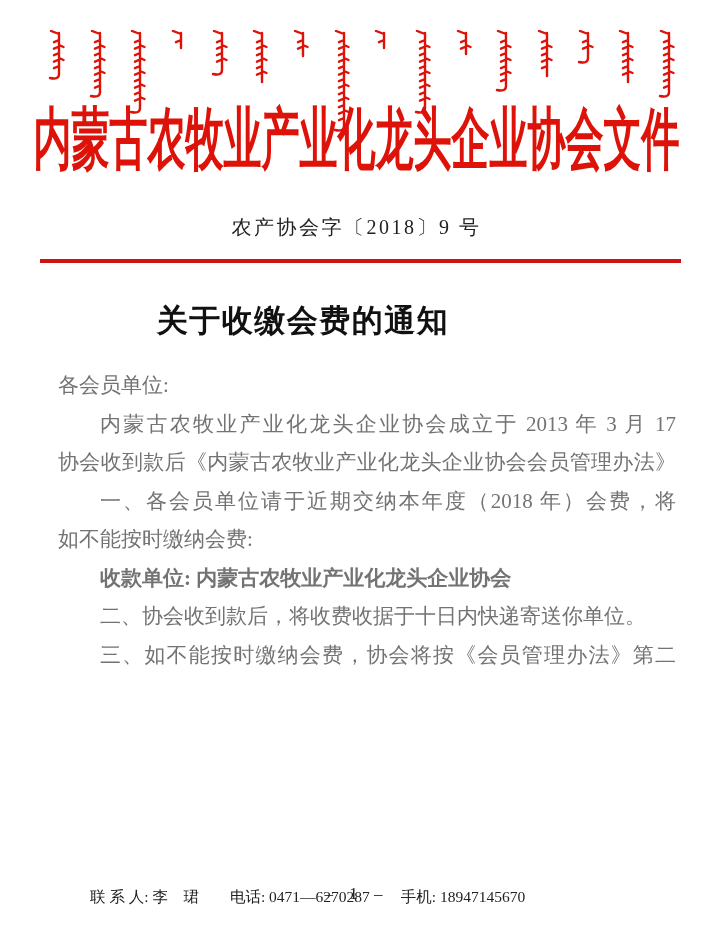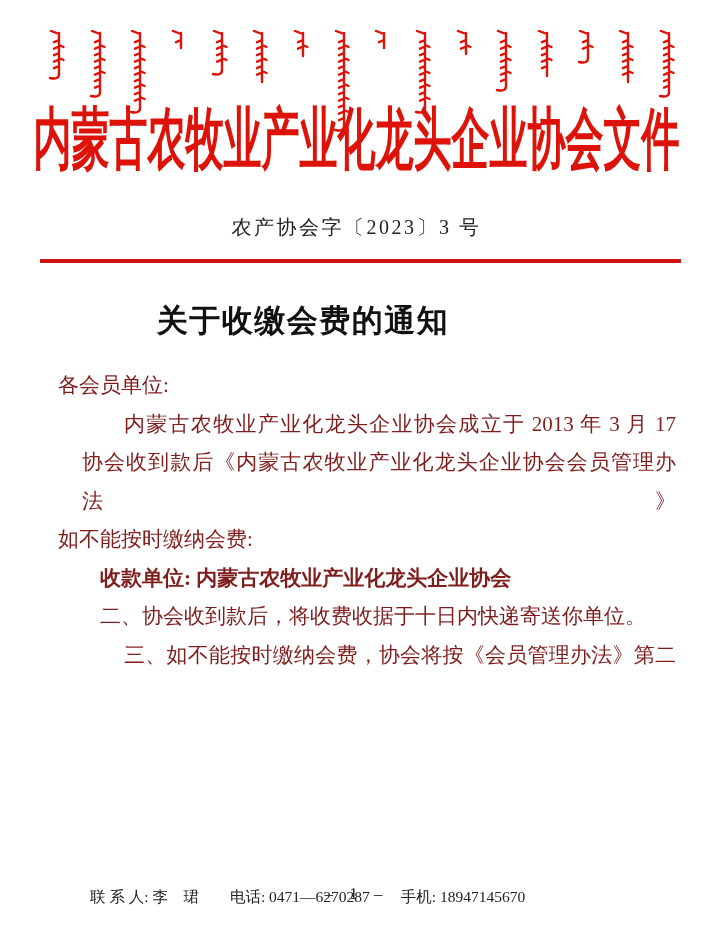--- a/index.html
+++ b/index.html
@@ -27,26 +27,26 @@
     position:absolute;top:259px;left:40px;width:641px;height:4px;
     background:#cf1212;
   }
   .notice-title{
     position:absolute;top:300px;left:0;width:606px;margin:0;
     text-align:center;font-size:31px;font-weight:bold;letter-spacing:1.5px;
     color:#111;
   }
   .body-text{
     position:absolute;top:366px;left:58px;width:618px;
-    font-size:21px;line-height:38.5px;color:#7f1d1d;
+    font-size:21px;line-height:38.5px;color:#737373;
   }
   .body-text .line{white-space:pre-wrap;}
   .body-text .indent{text-indent:42px;}
   .body-text .bold{font-weight:bold;}
-  .body-text .fill{text-align:justify;text-align-last:justify;margin-left:24px;}
+  .body-text .fill{text-align:justify;text-align-last:justify;}
   .footer{
     position:absolute;top:841px;left:90px;width:560px;
     font-size:15.5px;line-height:22.5px;color:#222;white-space:pre-wrap;
   }
   .page-number{
     position:absolute;top:884px;left:0;width:713px;text-align:center;
     font-size:17px;letter-spacing:6px;color:#222;
   }
 </style>
 </head>
@@ -100,30 +100,31 @@
       <svg width="26" height="64" viewBox="0 0 26 64">
         <path d="M13 4 L5 1 M13 3 V 52 M13 10.0 l-5 2.2 M13 16.5 l-5 2.2 M13 23.0 l-5 2.2 M13 29.5 l-5 2.2 M13 36.0 l-5 2.2 M13 42.5 l-5 2.2 M13 15 l4.5 2 M13 28 l4.5 2 M13 41 l4.5 2" fill="none" stroke="#dd1309" stroke-width="2.4" stroke-linecap="round"></path>
       </svg>
       <svg width="26" height="74" viewBox="0 0 26 74">
         <path d="M13 4 L5 1 M13 3 V 62 M13 10.0 l-5 2.2 M13 16.5 l-5 2.2 M13 23.0 l-5 2.2 M13 29.5 l-5 2.2 M13 36.0 l-5 2.2 M13 42.5 l-5 2.2 M13 49.0 l-5 2.2 M13 55.5 l-5 2.2 M13 15 l4.5 2 M13 28 l4.5 2 M13 41 l4.5 2 M13 62 Q13 68 4 66" fill="none" stroke="#dd1309" stroke-width="2.4" stroke-linecap="round"></path>
       </svg>
     </div>
 
   <div class="org-title">内蒙古农牧业产业化龙头企业协会文件</div>
 
-  <div class="doc-number">农产协会字〔2023〕3 号</div>
+  <div class="doc-number">农产协会字〔2018〕9 号</div>
 
   <div class="red-rule"></div>
 
   <h1 class="notice-title">关于收缴会费的通知</h1>
 
   <div class="body-text" id="bodyText">
       <div class="line">各会员单位:</div>
       <div class="line indent fill">内蒙古农牧业产业化龙头企业协会成立于 2013 年 3 月 17</div>
       <div class="line fill">协会收到款后《内蒙古农牧业产业化龙头企业协会会员管理办法》</div>
+      <div class="line indent fill">一、各会员单位请于近期交纳本年度（2018 年）会费，将</div>
       <div class="line">如不能按时缴纳会费:</div>
       <div class="line indent bold">收款单位: 内蒙古农牧业产业化龙头企业协会</div>
       <div class="line indent">二、协会收到款后，将收费收据于十日内快递寄送你单位。</div>
       <div class="line indent fill">三、如不能按时缴纳会费，协会将按《会员管理办法》第二</div>
     </div>
 
   <div class="footer">
     <div>联 系 人: 李　珺　　电话: 0471—6270287　　手机: 18947145670</div>
     
   </div>

